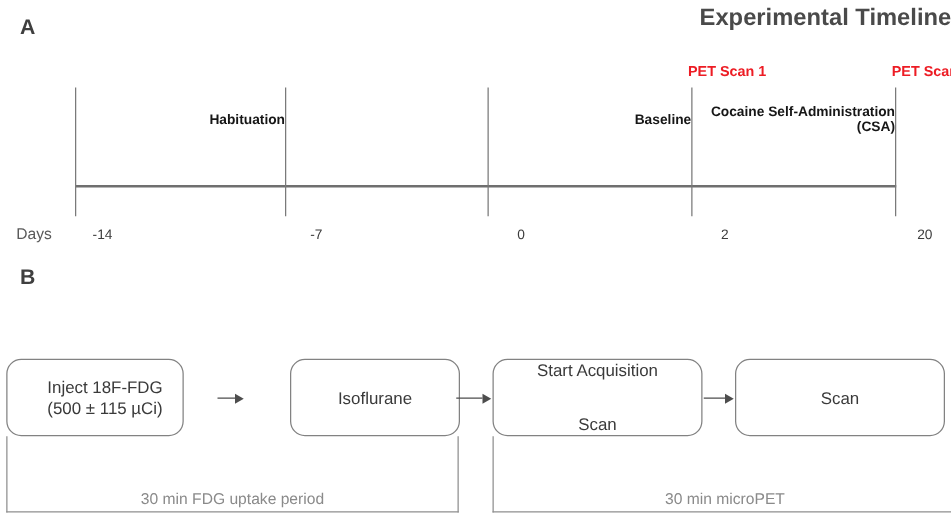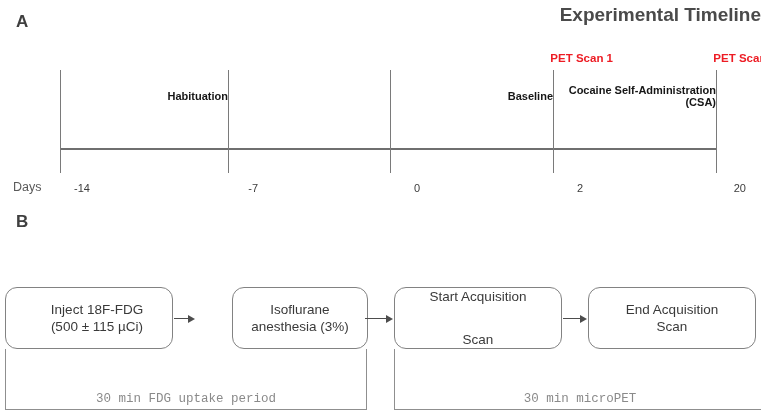--- a/index.html
+++ b/index.html
@@ -21,21 +21,21 @@
     top:287px;height:62px;border:1.5px solid #828282;border-radius:12px;
     display:flex;flex-direction:column;align-items:center;justify-content:center;
     text-align:center;font-size:13.5px;color:#3a3a3a;line-height:17px;background:#ffffff;
     box-sizing:border-box;
   }
   .arrow{top:314px;height:9px;display:flex;align-items:center;}
   .arrow .shaft{flex:1;height:1.5px;background:#4d4d4d;}
   .arrow .head{width:0;height:0;border-top:4.5px solid transparent;border-bottom:4.5px solid transparent;border-left:7px solid #4d4d4d;}
   .bracket{
     top:349px;height:61px;box-sizing:border-box;
-    border-left:1.5px solid #8f8f8f;border-right:1.5px solid #8f8f8f;border-bottom:1.5px solid #8f8f8f;font-family:Liberation Mono, monospace;
+    border-left:1.5px solid #8f8f8f;border-right:1.5px solid #8f8f8f;border-bottom:1.5px solid #8f8f8f;
   }
   .bracket-label{position:absolute;left:0;right:0;bottom:3px;text-align:center;font-size:12.5px;color:#8a8a8a;}
 </style>
 </head>
 <body>
 
 <div class="fig">
 
   <div class="abs panel-letter" style="left:16px;top:12px;">A</div>
   <div class="abs fig-title" style="top:4px;">Experimental Timeline</div>
@@ -65,34 +65,32 @@
 
   <div class="abs days-label" style="left:13px;top:180px;">Days</div>
   <div class="abs day-num" style="left:30px;top:182px;">-14</div>
   <div class="abs day-num" style="left:198px;top:182px;">-7</div>
   <div class="abs day-num" style="left:360px;top:182px;">0</div>
   <div class="abs day-num" style="left:523px;top:182px;">2</div>
   <div class="abs day-num" style="left:686px;top:182px;">20</div>
 
   <div class="abs panel-letter" style="left:16px;top:212px;">B</div>
 
-  <div class="abs step-box" style="left:5px;width:168px;padding-left:16px;">
+  <div class="abs step-box" style="left:5px;width:142px;padding-left:16px;">
     <div>Inject 18F-FDG</div>
     <div>(500 ± 115 µCi)</div>
   </div>
   <div class="abs step-box" style="left:196px;width:136px;margin-left:36px;">
     <div>Isoflurane</div>
-    <div>anesthesia (3%)</div>
   </div>
   <div class="abs step-box" style="left:394px;width:168px;justify-content:space-between;">
     <div>Start Acquisition</div>
     <div>Scan</div>
   </div>
   <div class="abs step-box" style="left:588px;width:168px;">
-    <div>End Acquisition</div>
     <div>Scan</div>
   </div>
 
   <div class="abs arrow" style="left:174px;width:21px;">
     <div class="shaft"></div>
     <div class="head"></div>
   </div>
   <div class="abs arrow" style="left:365px;width:28px;">
     <div class="shaft"></div>
     <div class="head"></div>

